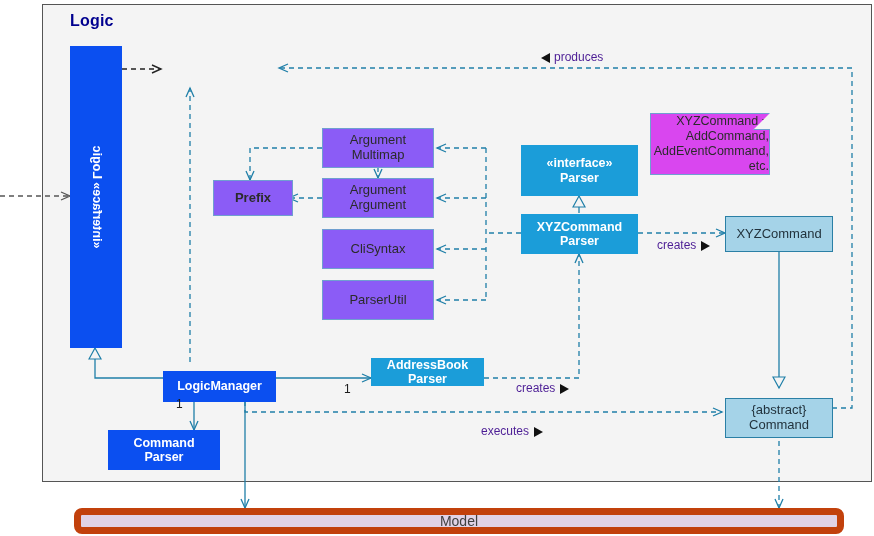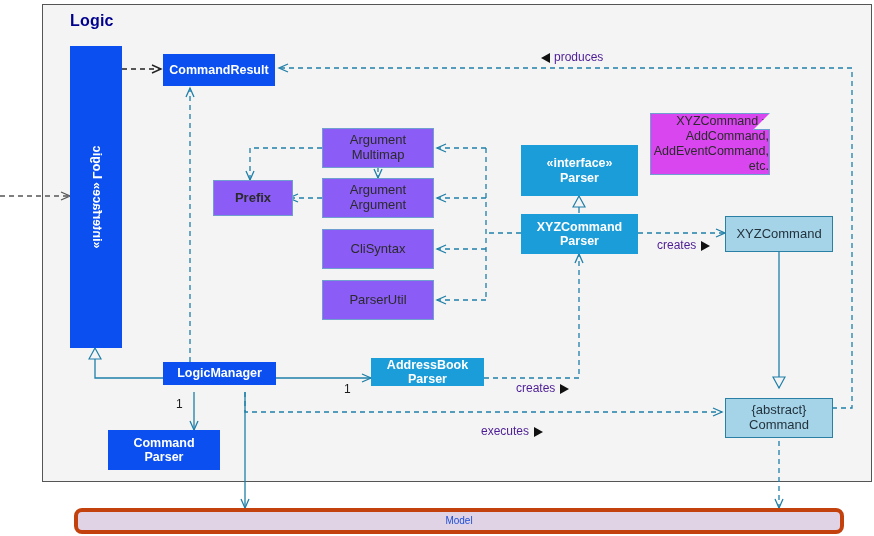--- a/index.html
+++ b/index.html
@@ -16,21 +16,21 @@
 
   
   .node{position:absolute;box-sizing:border-box;display:flex;align-items:center;
         justify-content:center;text-align:center;line-height:1.15;}
   .node span{display:block;pointer-events:none;}
 
   .n-dark{background:#0b4ff0;color:#ffffff;font-weight:bold;font-size:12.5px;border:none;}
   .n-mid{background:#1b9dd9;color:#ffffff;font-weight:bold;font-size:12.5px;border:none;}
   .n-light{background:#8b5cf6;color:#2b2b2b;font-size:13px;border:1px solid #6f9fd0;}
   .n-light2{background:#a5d3e8;color:#22333d;font-size:13px;border:1px solid #2a7fa5;}
-  .n-model{background:#e0d3e6;color:#1d4ed8;font-size:10px;border:4px solid #c2410c;
+  .n-model{background:#e0d3e6;color:#404040;font-size:14px;border:7px solid #c2410c;
            border-radius:8px;}
 
   
   .vert{position:absolute;background:#0b4ff0;}
   .vert .vtxt{position:absolute;left:50%;top:50%;
               transform:translate(-50%,-50%) rotate(-90deg) scale(1,-1);
               white-space:nowrap;color:#fff;font-weight:bold;font-size:12.5px;
               text-align:center;line-height:1.2;}
 
   
@@ -121,23 +121,20 @@
     </g>
   </svg>
 
   <div class="vert" style="left:70px;top:46px;width:52px;height:302px;">
     <div class="vtxt">
       <span>«interface»</span>
       <span>Logic</span>
     </div>
   </div>
 
-  <div class="node n-dark" style="left:163px;top:54px;width:112px;height:32px;">
-    <span>CommandResult</span>
-  </div>
 
   <div class="node n-light" style="left:322px;top:128px;width:112px;height:40px;">
     <span>
       <span>Argument</span>
       <span>Multimap</span>
     </span>
   </div>
 
   <div class="node n-light" style="left:322px;top:178px;width:112px;height:40px;">
     <span>
@@ -176,21 +173,21 @@
     <span>XYZCommand</span>
   </div>
 
   <div class="node n-light2" style="left:725px;top:398px;width:108px;height:40px;">
     <span>
       <span>{abstract}</span>
       <span>Command</span>
     </span>
   </div>
 
-  <div class="node n-dark" style="left:163px;top:362px;width:113px;height:23px;">
+  <div class="node n-dark" style="left:163px;top:371px;width:113px;height:31px;">
     <span>LogicManager</span>
   </div>
 
   <div class="node n-mid" style="left:371px;top:358px;width:113px;height:28px;">
     <span>
       <span>AddressBook</span>
       <span>Parser</span>
     </span>
   </div>
 

